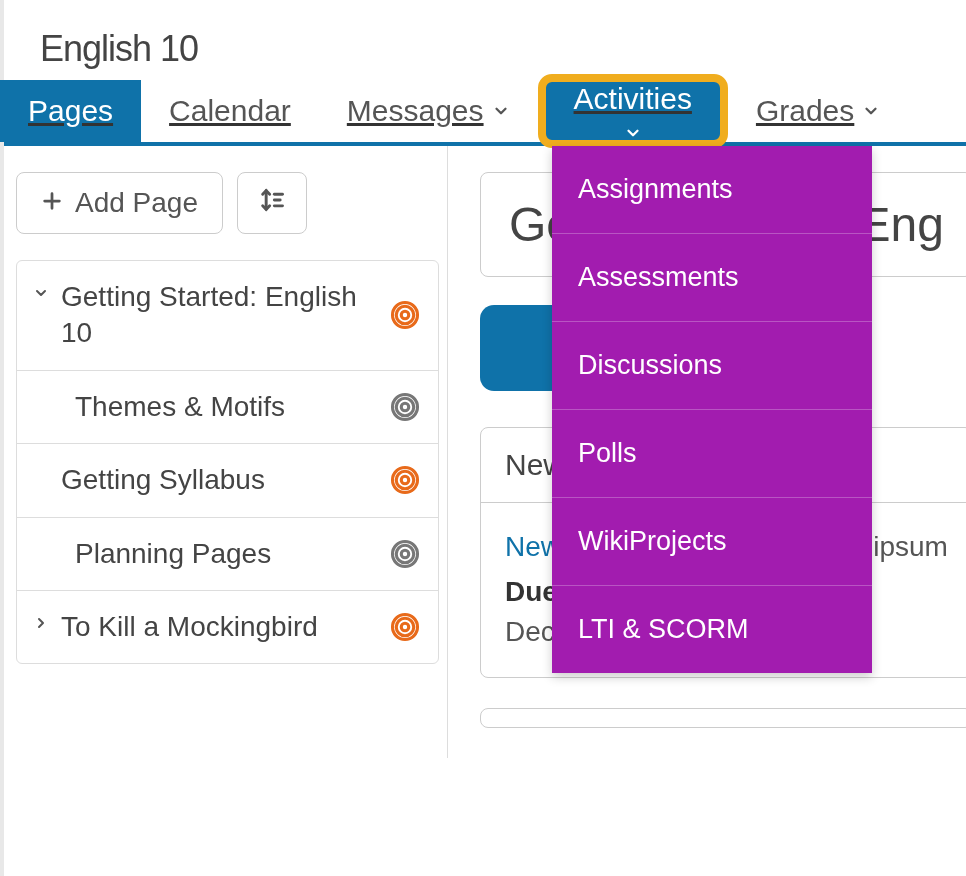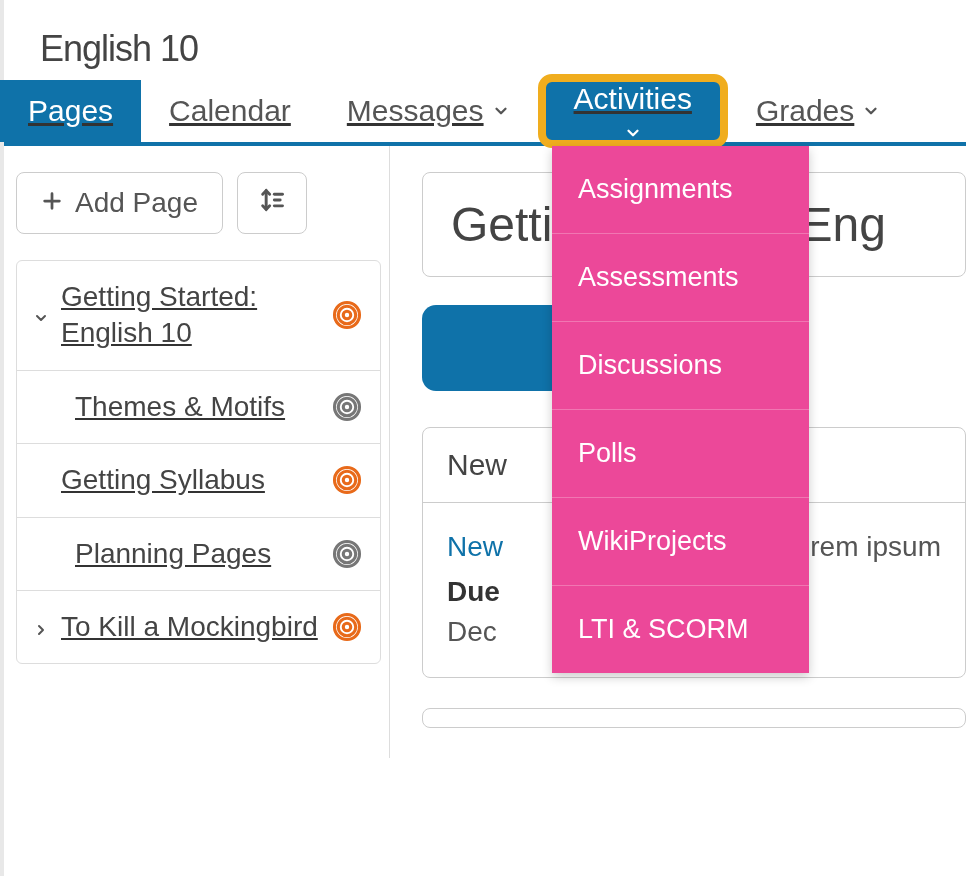--- a/index.html
+++ b/index.html
@@ -7,51 +7,51 @@
   .page-title { font-size: 36px; font-weight: 300; color: #444; padding: 28px 0 10px 40px; letter-spacing: -1px; }
   .nav-tabs { display: flex; border-bottom: 4px solid #0f72a9; align-items: stretch; height: 66px; text-decoration: underline; }
   .tab { display: flex; align-items: center; gap: 8px; padding: 0 28px; font-size: 30px; color: #555; cursor: pointer; position: relative; }
   .tab.active { background: #0f72a9; color: #fff; }
   .tab.highlighted { background: #0f72a9; color: #fff; border: 8px solid #f0ad1e; border-radius: 14px; margin: -6px 0; flex-direction: column; }
   .chev { display: inline-flex; }
   .chev svg { width: 18px; height: 18px; }
   .tab .chev svg path { stroke: #555; }
   .tab.active .chev svg path, .tab.highlighted .chev svg path { stroke: #fff; }
   .content { display: flex; position: relative; }
-  .sidebar { width: 390px; border-right: 1px solid #ddd; padding: 26px 8px 0 16px; flex-shrink: 0; }
+  .sidebar { width: 448px; border-right: 1px solid #ddd; padding: 26px 8px 0 16px; flex-shrink: 0; }
   .sidebar-actions { display: flex; gap: 14px; margin-bottom: 26px; }
   .btn { border: 1px solid #ccc; border-radius: 8px; background: #fff; display: inline-flex; align-items: center; justify-content: center; cursor: pointer; color: #555; font-size: 28px; }
   .btn-add { padding: 14px 24px; gap: 12px; }
   .btn-sort { width: 70px; height: 62px; }
   .plus-sm svg { width: 22px; height: 22px; }
   .sort-ic svg { width: 28px; height: 28px; }
   .page-list { border: 1px solid #ddd; border-radius: 6px; overflow: hidden; }
   .page-item { display: flex; align-items: center; justify-content: space-between; padding: 18px 18px 18px 14px; border-top: 1px solid #ddd; cursor: pointer; }
   .page-item:first-child { border-top: none; }
-  .page-item .left { display: flex; align-items: center; gap: 10px; flex: 1; text-decoration: underline; }
+  .page-item .left { display: flex; align-items: flex-start; gap: 10px; flex: 1; }
   .page-label { font-size: 28px; color: #444; line-height: 1.3; }
   .page-item.child { padding-left: 58px; }
   .caret { width: 20px; display: inline-flex; justify-content: center; margin-top: 6px; flex-shrink: 0;}
   .caret svg { width: 16px; height: 16px; }
   .no-caret { width: 20px; flex-shrink:0; }
   .rss { display: inline-flex; }
   .rss svg { width: 30px; height: 30px; }
   .main { flex: 1; padding: 26px 0 0 32px; position: relative; }
   .main-title-box { border: 1px solid #ccc; border-radius: 8px; padding: 24px 28px; margin-bottom: 28px; }
   .main-title { font-size: 48px; font-weight: 300; color: #444; white-space: nowrap; overflow: hidden; }
   .big-add { background: #0f72a9; color: #fff; border: none; border-radius: 14px; width: 386px; height: 86px; display: flex; align-items: center; justify-content: center; cursor: pointer; margin-bottom: 36px; }
   .big-add svg { width: 36px; height: 36px; }
   .card { border: 1px solid #ccc; border-radius: 8px; overflow: visible; margin-bottom: 30px; }
   .card-header { border-bottom: 1px solid #ccc; padding: 20px 24px; font-size: 30px; color: #444; }
   .card-body { padding: 24px; font-size: 28px; line-height: 1.45; }
   .card-link { color: #0f72a9; }
   .card-desc { color: #555; }
   .card-due-label { font-weight: 700; color: #333; margin-top: 27px; }
   .card-due-val { color: #555; }
-  .dropdown { position: absolute; top: 0; left: 552px; width: 257px; background: #ec4899; color: #fff; z-index: 50; box-shadow: 0 4px 10px rgba(0,0,0,.2); }
+  .dropdown { position: absolute; top: 0; left: 552px; width: 320px; background: #a21caf; color: #fff; z-index: 50; box-shadow: 0 4px 10px rgba(0,0,0,.2); }
   .dropdown-item { padding: 28px 26px; font-size: 27px; border-top: 1px solid rgba(255,255,255,.25); cursor: pointer; }
   .dropdown-item:first-child { border-top: none; }
   .vline { position:absolute; left:0; top:0; bottom:0; width:4px; background:#e8e8e8;}
 </style>
 </head>
 <body>
 
 <div class="vline"></div>
 
 <h1 class="page-title">English 10</h1>

